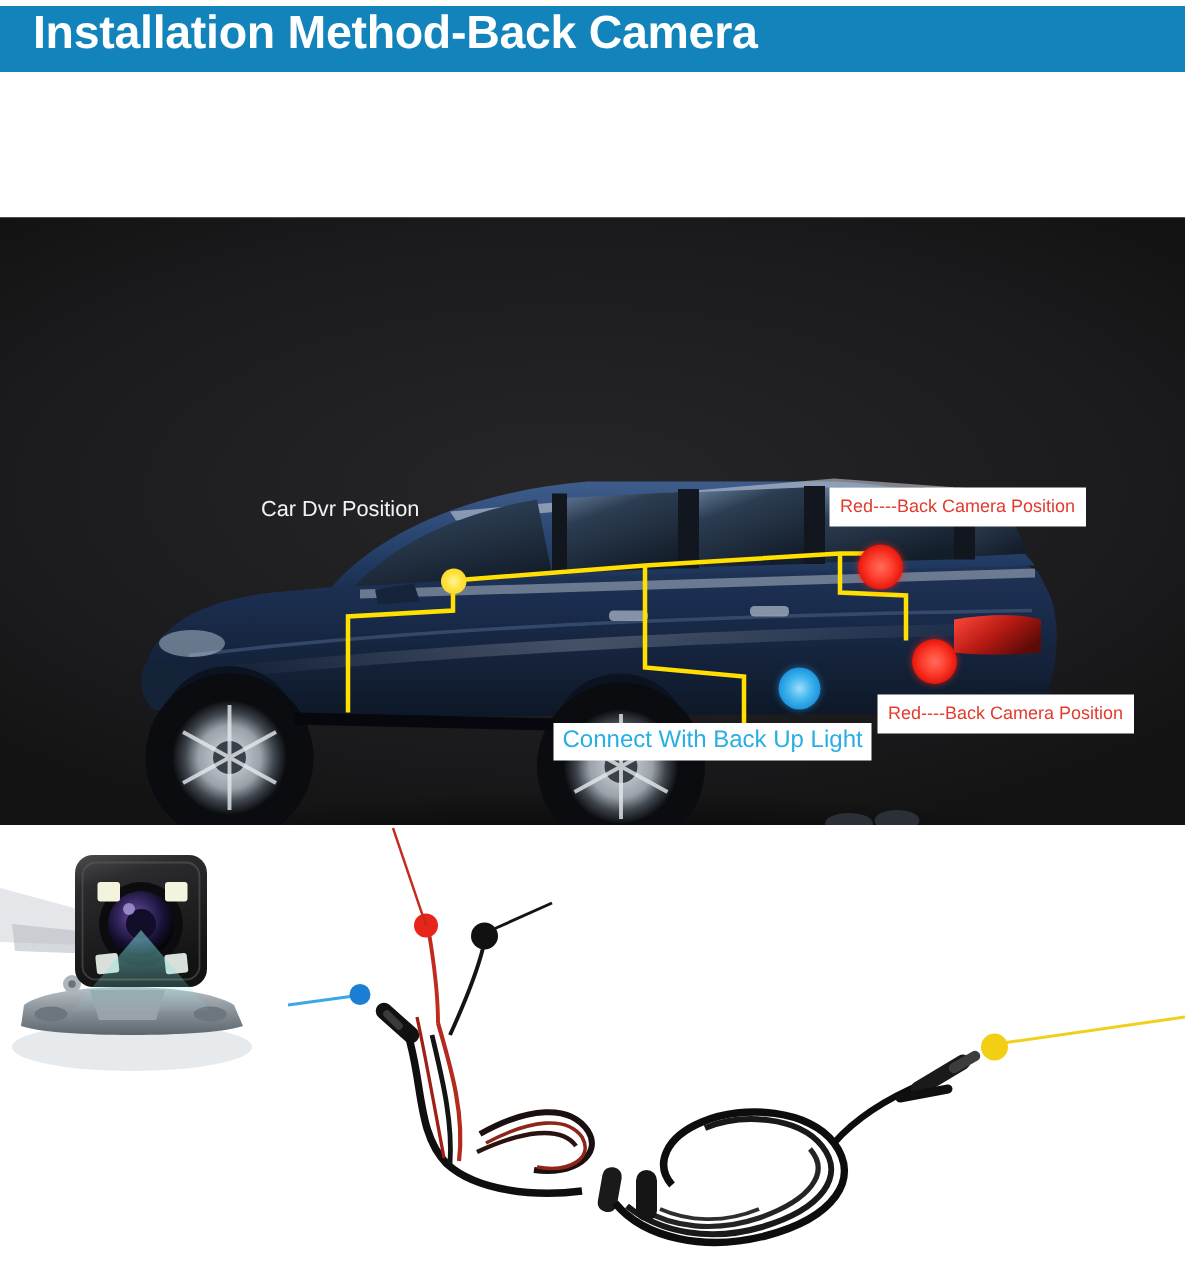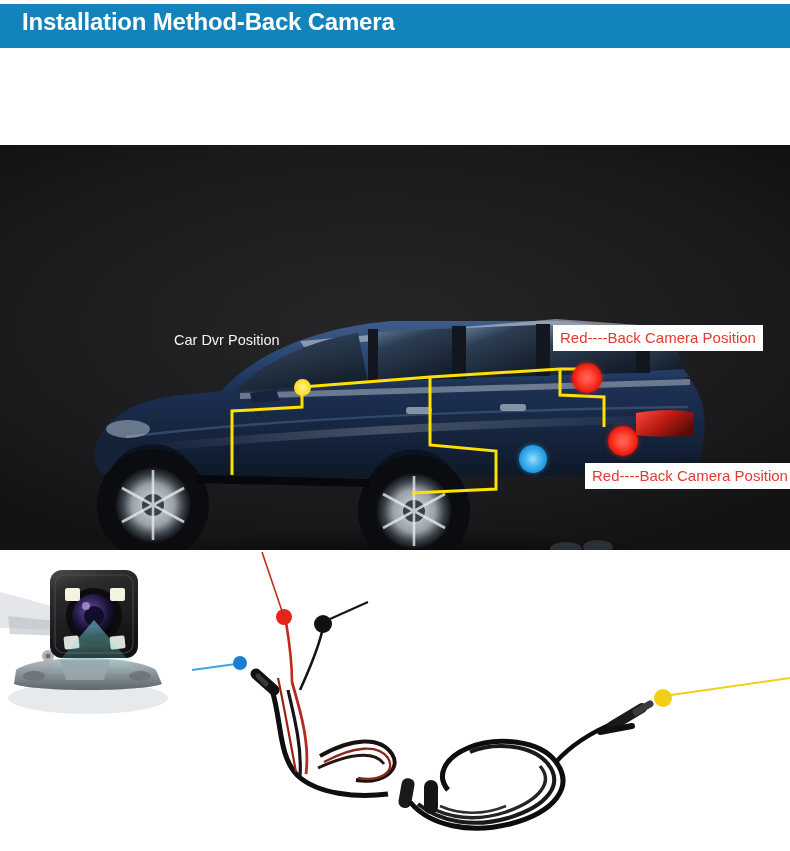--- a/index.html
+++ b/index.html
@@ -21,21 +21,21 @@
     left: 0;
     top: 4px;
     width: 790px;
     height: 44px;
     background: #1384bb;
   }
   .header-title {
     position: absolute;
     left: 22px;
     top: 3px;
-    font-size: 24px;
+    font-size: 31px;
     font-weight: bold;
     color: #ffffff;
     letter-spacing: -0.2px;
     white-space: nowrap;
     line-height: 38px;
   }
 
   
   .car-panel {
     position: absolute;
@@ -57,21 +57,21 @@
     top: 187px;
     font-size: 14.5px;
     color: #f2f2f2;
     white-space: nowrap;
   }
 
   .red-label {
     position: absolute;
     background: #ffffff;
     color: #e23b2e;
-    font-size: 15px;
+    font-size: 12px;
     white-space: nowrap;
     padding: 4px 7px 5px 7px;
     line-height: 17px;
   }
   .red-label.one { left: 553px; top: 180px; }
   .red-label.two { left: 585px; top: 318px; }
 
   .blue-label {
     position: absolute;
     left: 369px;
@@ -269,20 +269,21 @@
 
   <div class="label-cardvr">Car Dvr Position</div>
 
   <div class="dot dot-yellow"></div>
   <div class="dot dot-red r1"></div>
   <div class="dot dot-red r2"></div>
   <div class="dot dot-blue"></div>
 
   <div class="red-label one">Red----Back Camera Position</div>
   <div class="red-label two">Red----Back Camera Position</div>
+  <div class="blue-label">Connect With Back Up Light</div>
 
 </div>
 
 <div class="wiring-panel">
   <svg width="790" height="301" viewBox="0 0 790 301">
     <defs>
       <linearGradient id="camBody" x1="0" y1="0" x2="0.3" y2="1">
         <stop offset="0%" stop-color="#4c4c4f"></stop>
         <stop offset="25%" stop-color="#2b2b2d"></stop>
         <stop offset="100%" stop-color="#121213"></stop>

